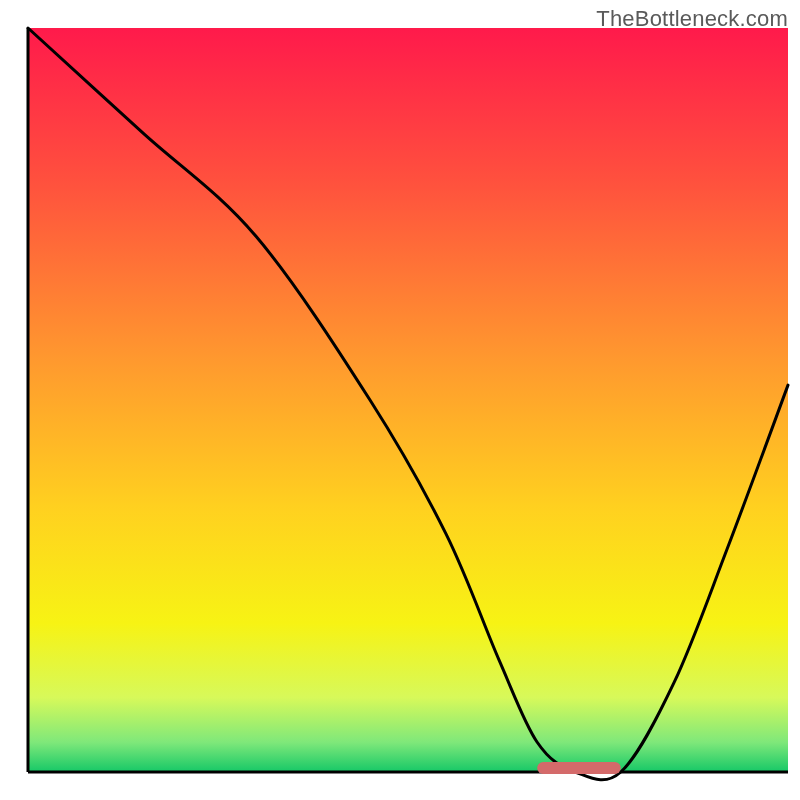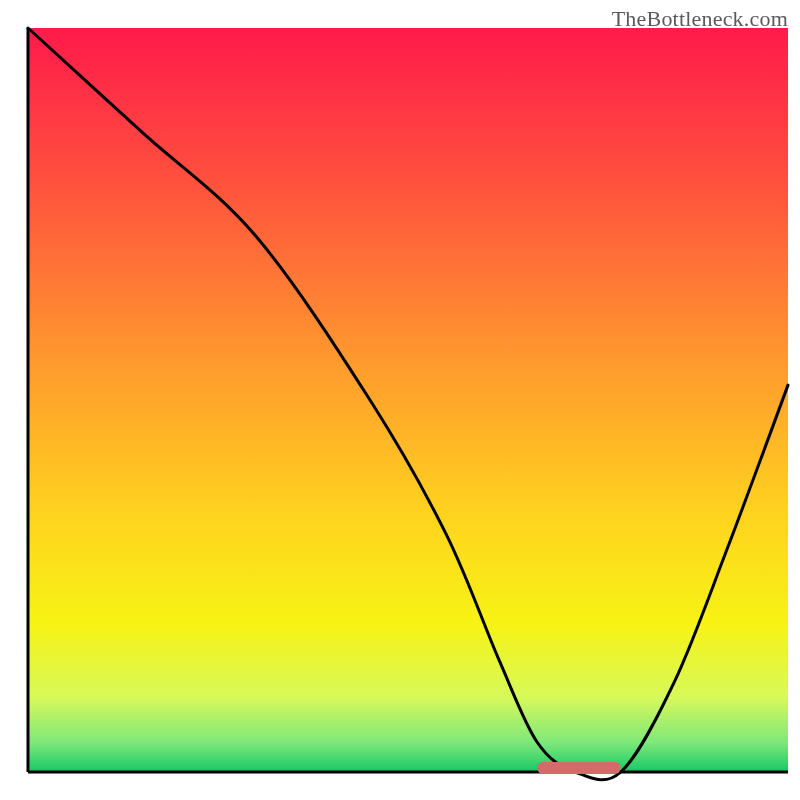--- a/index.html
+++ b/index.html
@@ -12,21 +12,21 @@
   }
   .frame {
     position: relative;
     width: 800px;
     height: 800px;
   }
   .watermark {
     position: absolute;
     top: 6px;
     right: 12px;
-    font-family: Liberation Serif, serif;
+    font-family: Liberation Sans, sans-serif;
     font-size: 22px;
     color: #5a5a5a;
     letter-spacing: 0.2px;
   }
   svg {
     display: block;
   }
 </style>
 </head>
 <body>

